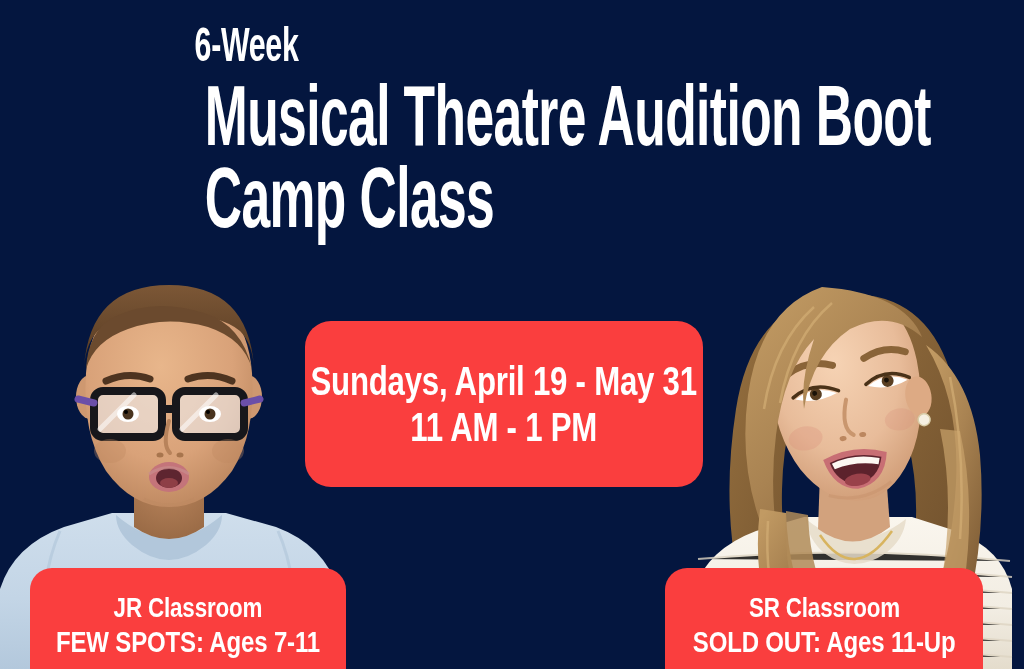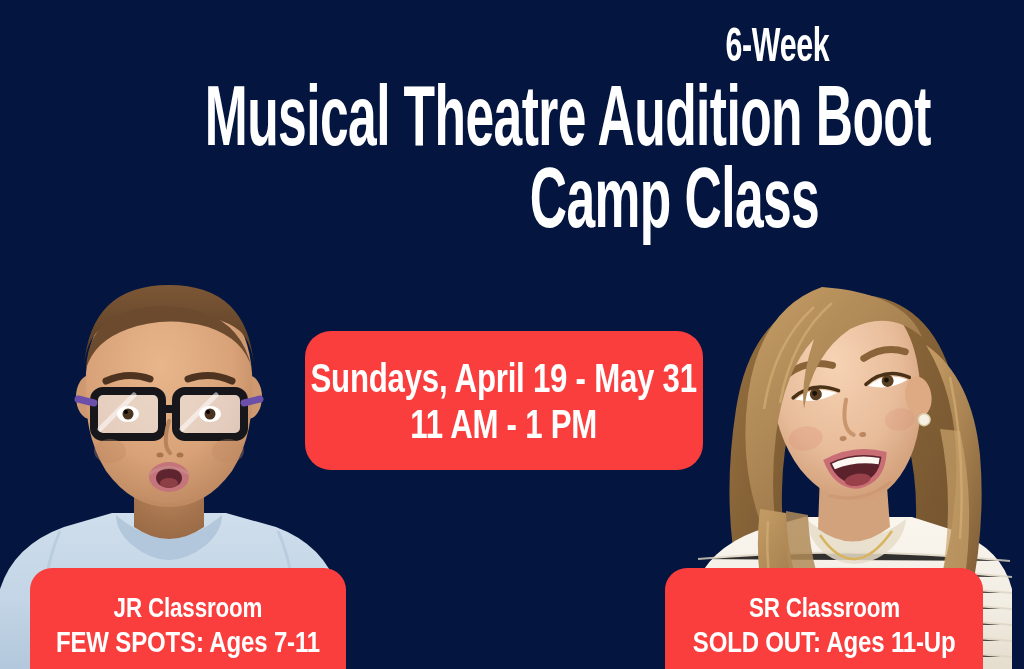--- a/index.html
+++ b/index.html
@@ -9,21 +9,21 @@
     background:#04163f;
   }
   #poster{
     position:relative;width:1024px;height:669px;
     background:#04163f;overflow:hidden;
   }
 
   
   .headline-block{
     position:absolute;left:0;top:0;width:1024px;
-    text-align:right;z-index:6;
+    text-align:left;z-index:6;
   }
   .eyebrow{
     color:#ffffff;
     font-family:"Liberation Sans", sans-serif;
     font-weight:700;
     font-size:49px;
     line-height:52px;
     letter-spacing:-0.5px;
     transform:scaleX(0.62);
     transform-origin:center top;
@@ -45,22 +45,22 @@
   .title-line.l2{margin-top:0px;}
 
   
   .photo{position:absolute;bottom:0;z-index:3;}
   .photo svg{display:block;}
   #photo-left{left:-6px;bottom:0;width:350px;height:400px;}
   #photo-right{right:0px;bottom:0;width:360px;height:410px;}
 
   
   #date-banner{
-    position:absolute;left:305px;top:331px;
-    width:398px;height:139px;
+    position:absolute;left:305px;top:321px;
+    width:398px;height:166px;
     background:#fa3e3e;border-radius:26px;
     z-index:7;
     display:flex;flex-direction:column;
     align-items:center;justify-content:center;
   }
   .banner-line{
     color:#ffffff;
     font-family:"Liberation Sans", sans-serif;
     font-weight:700;
     font-size:40px;

